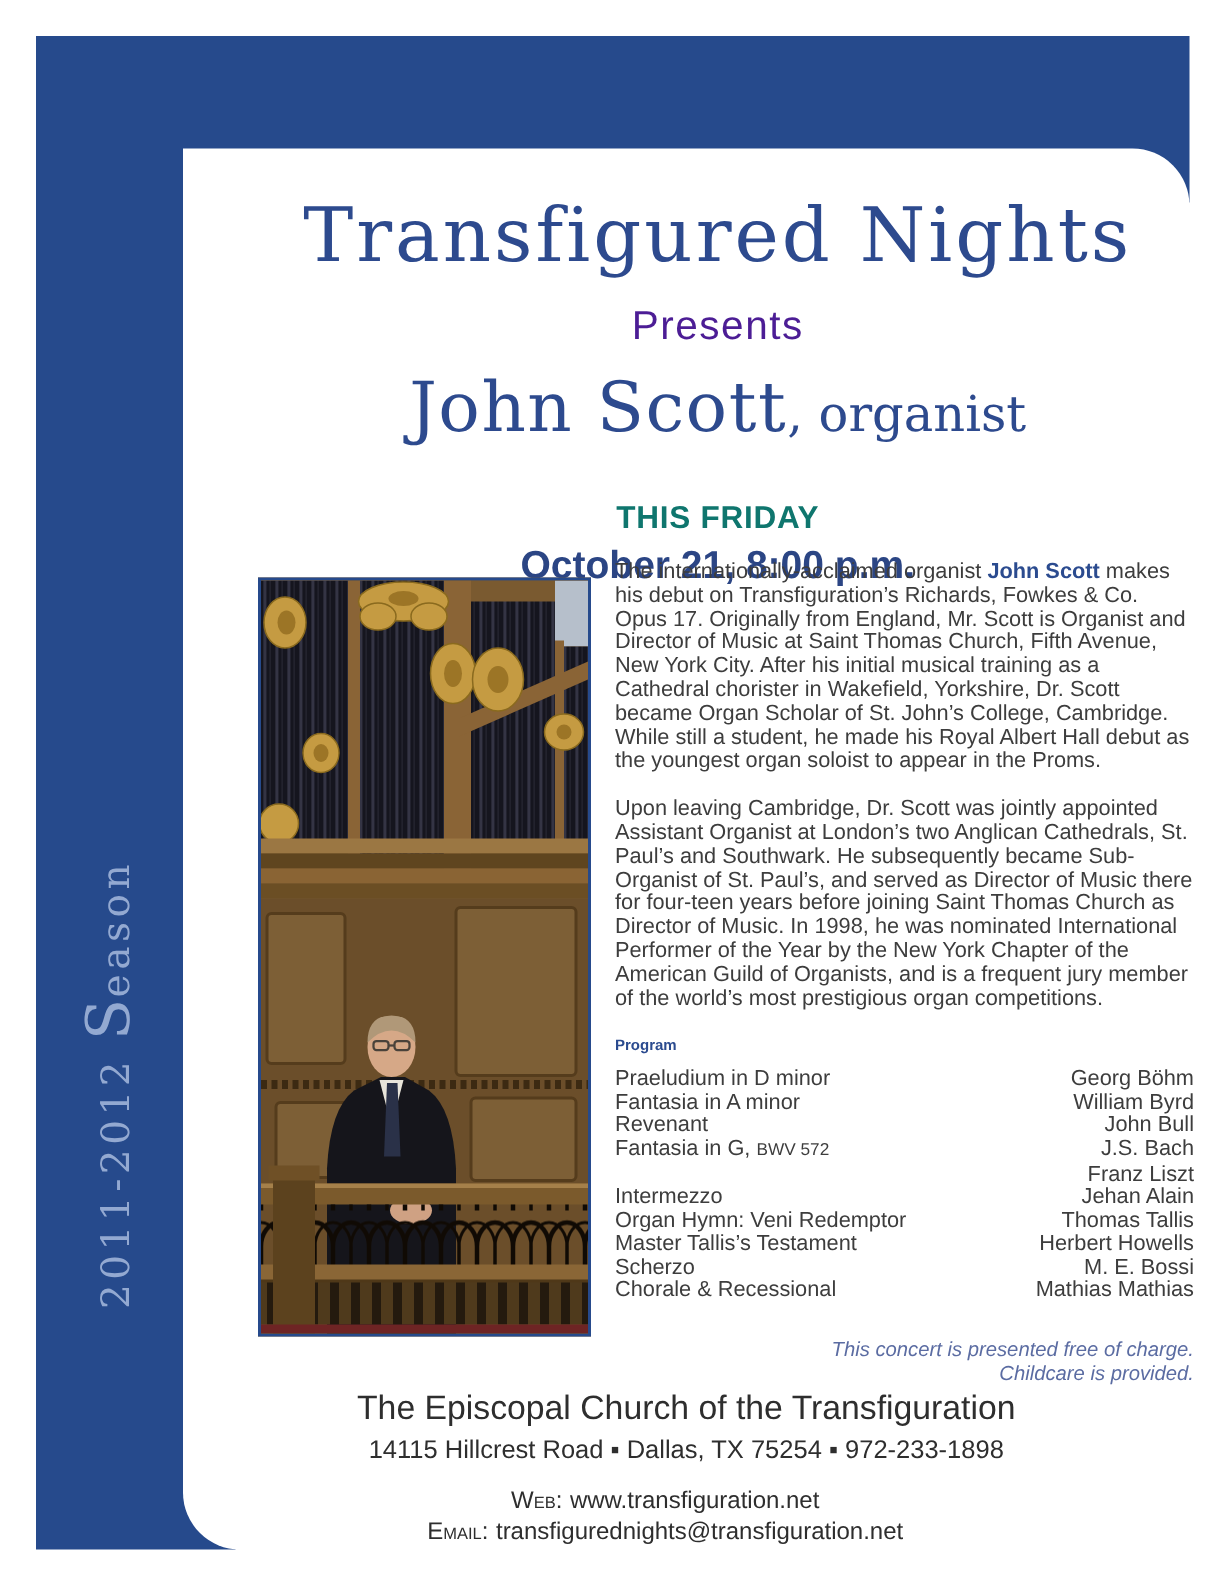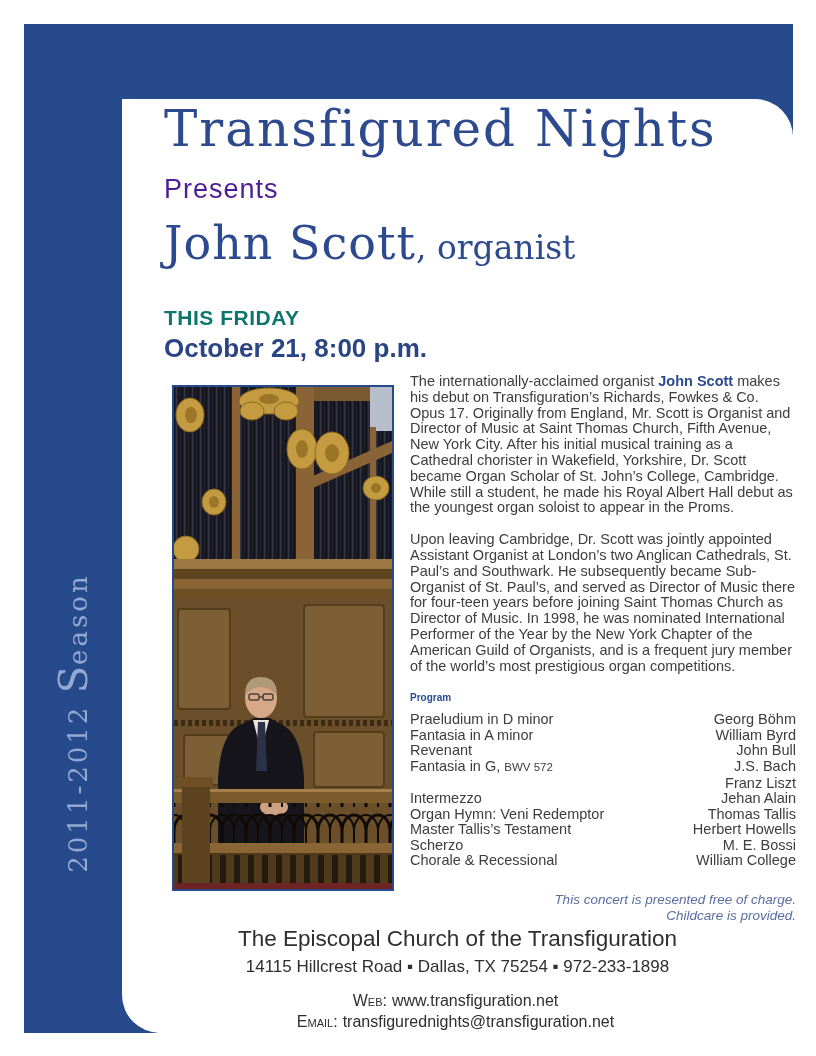--- a/index.html
+++ b/index.html
@@ -14,21 +14,21 @@
         border-radius:0 38px 0 38px;}
   
   .season{
     position:absolute;left:-117px;top:700px;width:380px;height:46px;
     transform:rotate(-90deg);transform-origin:center;
     text-align:center;color:#93a9d1;font-family:"DejaVu Serif",serif;
     font-size:26px;letter-spacing:3px;white-space:nowrap;line-height:46px;
   }
   .season-cap{font-size:40px;letter-spacing:1px;}
   
-  .header{position:absolute;left:122px;top:100px;width:629px;padding-left:42px;text-align:left;}
+  .header{position:absolute;left:122px;top:128px;width:629px;padding-left:42px;text-align:center;}
   .series-title{font-family:"DejaVu Serif",serif;font-size:50px;color:#2d4a8e;letter-spacing:2px;line-height:58px;}
   .presents{font-family:Liberation Sans, sans-serif;font-size:27px;color:#4c1d95;margin-top:16px;letter-spacing:1px;}
   .artist-line{font-family:"DejaVu Serif",serif;color:#2d4a8e;margin-top:10px;line-height:56px;}
   .artist-name{font-size:46px;letter-spacing:1px;}
   .artist-role{font-size:33px;}
   .date1{font-size:21px;font-weight:bold;color:#0f766e;margin-top:24px;letter-spacing:0.5px;}
   .date2{font-size:26px;font-weight:bold;color:#2b4584;margin-top:3px;}
   
   .photo{position:absolute;left:172px;top:385px;width:222px;height:506px;
          border:2px solid #264a8c;box-sizing:border-box;background:#7a5a30;}
@@ -42,21 +42,21 @@
   .program-row{display:flex;line-height:15.6px;}
   .piece{flex:0 0 240px;}
   .composer{flex:1;text-align:right;}
   .small-caps-num{font-size:11.5px;}
   
   .note{position:absolute;left:360px;top:892px;width:436px;text-align:right;
         font-style:italic;font-size:13.5px;line-height:15.5px;color:#5b6ca2;}
   .venue{position:absolute;left:122px;top:926px;width:671px;text-align:center;color:#2e2e2e;}
   .venue-name{font-size:22.5px;line-height:26px;}
   .venue-address{font-size:17px;margin-top:5px;}
-  .contact{position:absolute;left:120px;top:990px;width:671px;text-align:center;
+  .contact{position:absolute;left:108px;top:990px;width:671px;text-align:center;
            font-size:16px;line-height:21px;color:#2e2e2e;}
   .sc{font-variant:small-caps;margin-right:5px;}
 </style>
 </head>
 <body>
 
 <div class="page">
 
   <div class="frame-top"></div>
   <div class="frame-left"></div>
@@ -197,21 +197,21 @@
         <div class="program-row">
           <span class="piece">Master Tallis’s Testament</span>
           <span class="composer">Herbert Howells</span>
         </div>
         <div class="program-row">
           <span class="piece">Scherzo</span>
           <span class="composer">M. E. Bossi</span>
         </div>
         <div class="program-row">
           <span class="piece">Chorale &amp; Recessional</span>
-          <span class="composer">William College</span>
+          <span class="composer">Mathias Mathias</span>
         </div>
       </div>
   </div>
 
   <div class="note">
     <div>This concert is presented free of charge.</div>
     <div>Childcare is provided.</div>
   </div>
 
   <div class="venue">

